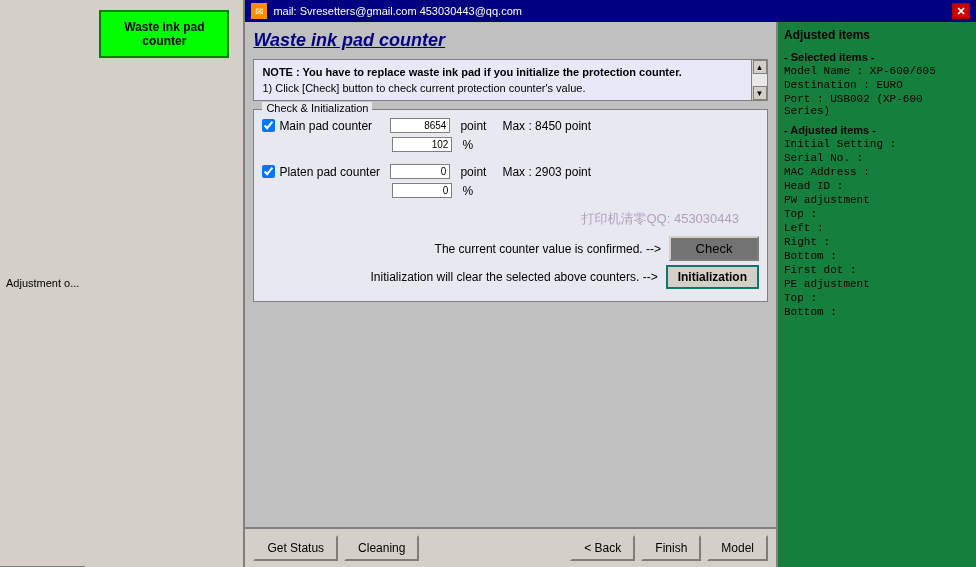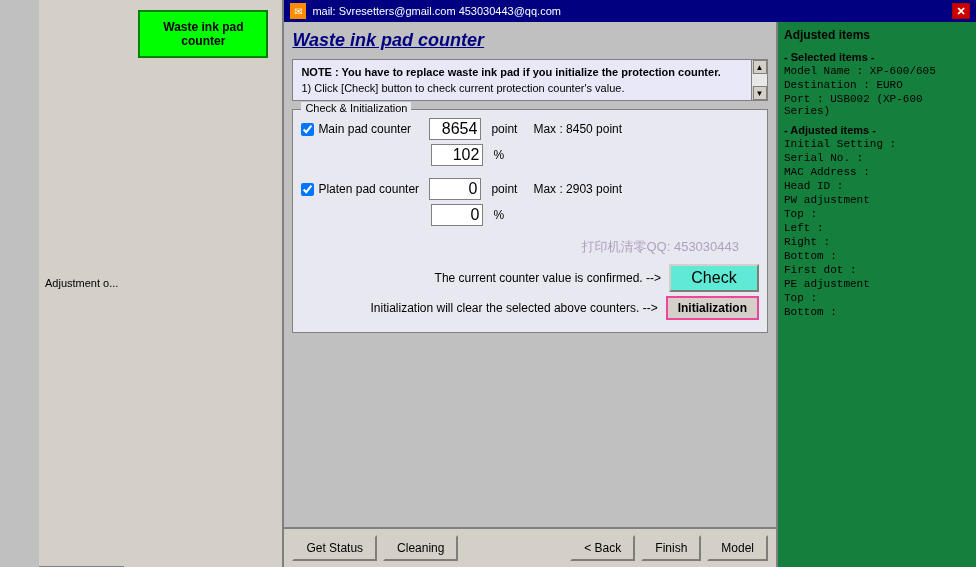--- a/index.html
+++ b/index.html
@@ -157,26 +157,26 @@
       padding-left: 130px;
     }
     .checkbox-label {
       display: flex;
       align-items: center;
       gap: 4px;
       width: 120px;
       font-size: 12px;
     }
     .value-input {
-      width: 52px;
+      width: 60px;
       text-align: right;
       border: 1px solid #808080;
       background: white;
       padding: 1px 3px;
-      font-size: 16px;
+      font-size: 10px;
     }
     .unit-text {
       font-size: 12px;
       margin-left: 2px;
     }
     .max-text {
       font-size: 12px;
       margin-left: 8px;
     }
 
@@ -199,29 +199,29 @@
     .action-text {
       font-size: 12px;
       flex: 1;
       text-align: right;
       padding-right: 8px;
     }
     .action-btn {
       min-width: 90px;
       padding: 3px 10px;
       border: 2px outset #d4d0c8;
-      background: #5eead4;
-      cursor: pointer;
-      font-size: 16px;
+      background: #737373;
+      cursor: pointer;
+      font-size: 13px;
       text-align: center;
     }
     .action-btn-init {
       min-width: 90px;
       padding: 3px 10px;
-      border: 2px solid #ec4899;
+      border: 2px solid #0f766e;
       background: #d4d0c8;
       cursor: pointer;
       font-size: 12px;
       font-weight: bold;
       text-align: center;
     }
 
     
     .bottom-toolbar {
       background: #d4d0c8;
@@ -276,21 +276,20 @@
     }
 
     .outer-title-bar {
       background: #d4d0c8;
       color: #000;
       padding: 2px 6px;
       font-size: 11px;
       border-bottom: 1px solid #808080;
       display: flex;
       align-items: center;
-      margin-left: 39px;
     }
 
     .app-frame {
       display: flex;
       flex-direction: column;
       flex: 1;
     }
 
     .inner-frame {
       display: flex;

